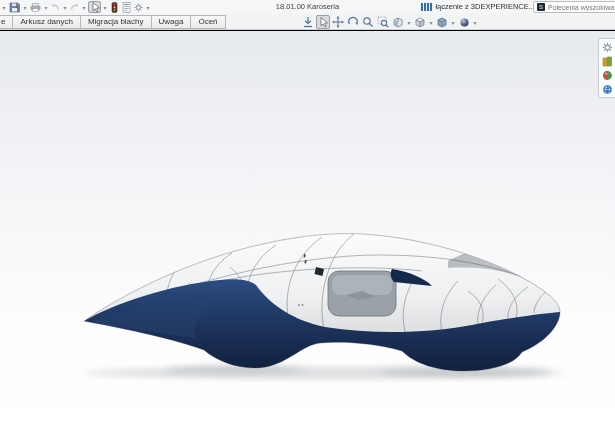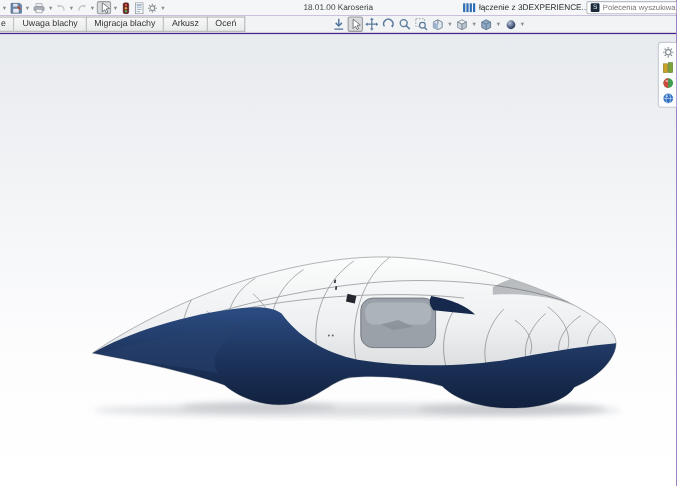--- a/index.html
+++ b/index.html
@@ -1,18 +1,18 @@
 <!DOCTYPE html>
 <html><head>
 <meta charset="utf-8">
 <style>
   * { margin:0; padding:0; box-sizing:border-box; }
   html,body { width:615px; height:442px; }
   body { font-family:"Liberation Sans","DejaVu Sans",sans-serif; }
-  .app { position:relative; width:615px; height:442px; overflow:hidden; background:#4c1d95;text-decoration:underline; }
+  .app { position:relative; width:615px; height:442px; overflow:hidden; background:#000000;text-decoration:underline; }
 
   
   .titlebar { position:absolute; left:0; top:0; width:615px; height:14px; background:#f5f6f7; }
   .qat { position:absolute; left:1px; top:1px; height:12px; display:flex; align-items:center; gap:1px; }
   .ibtn { width:13px; height:12px; display:inline-flex; align-items:center; justify-content:center; border:1px solid transparent; border-radius:2px; }
   .ibtn.small { width:11px; }
   .caret { width:6px; height:12px; display:inline-flex; align-items:center; justify-content:center; font-size:6px; color:#8a8d90; }
   .pressed { background:#d9dadb; border:1px solid #9a9ea2; }
   .wintitle { position:absolute; left:0; top:2px; width:615px; text-align:center; font-size:7.5px; color:#3c3f42; pointer-events:none; }
   .conn { position:absolute; right:80px; top:2px; display:flex; align-items:center; gap:3px; font-size:7.5px; color:#2b2e31; white-space:nowrap; }
@@ -133,23 +133,23 @@
 
     <div class="searchbox">
       <span class="swlogo">S</span>
       <input type="text" placeholder="Polecenia wyszukiwa..." style="">
     </div>
   </div>
 
   <div class="ribbonrow">
     <div class="tabs">
       <div class="tab">e</div>
-      <div class="tab">Uwaga blachy</div>
+      <div class="tab">Arkusz danych</div>
       <div class="tab">Migracja blachy</div>
-      <div class="tab">Arkusz</div>
+      <div class="tab">Uwaga</div>
       <div class="tab">Oceń</div>
     </div>
 
     <div class="headsup">
       <span class="ibtn">
         <svg width="12" height="12" viewBox="0 0 12 12">
             <g stroke="#50759c" stroke-width="1.3" fill="none">
               <line x1="6" y1="1" x2="6" y2="7"></line>
               <path d="M3.2 4.8 L6 7.6 L8.8 4.8" fill="none"></path>
               <line x1="2" y1="10.5" x2="10" y2="10.5"></line>

